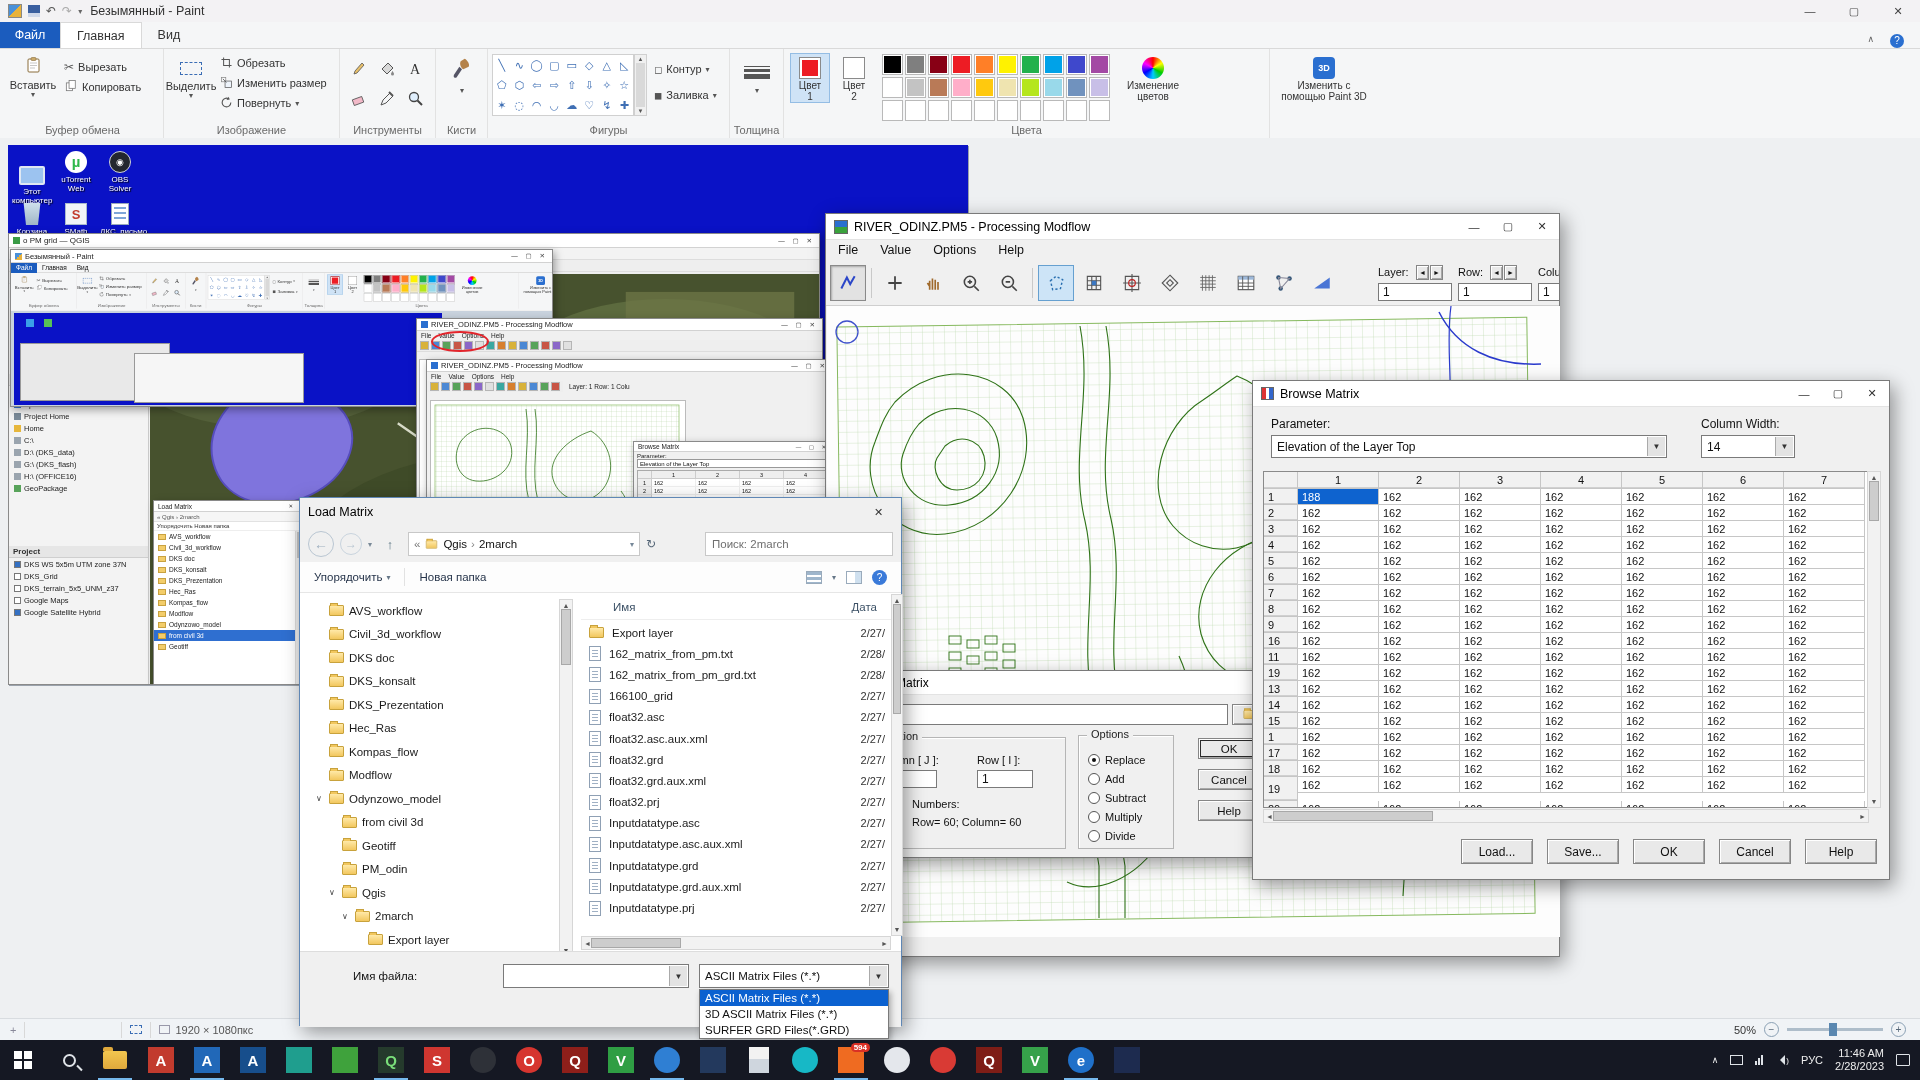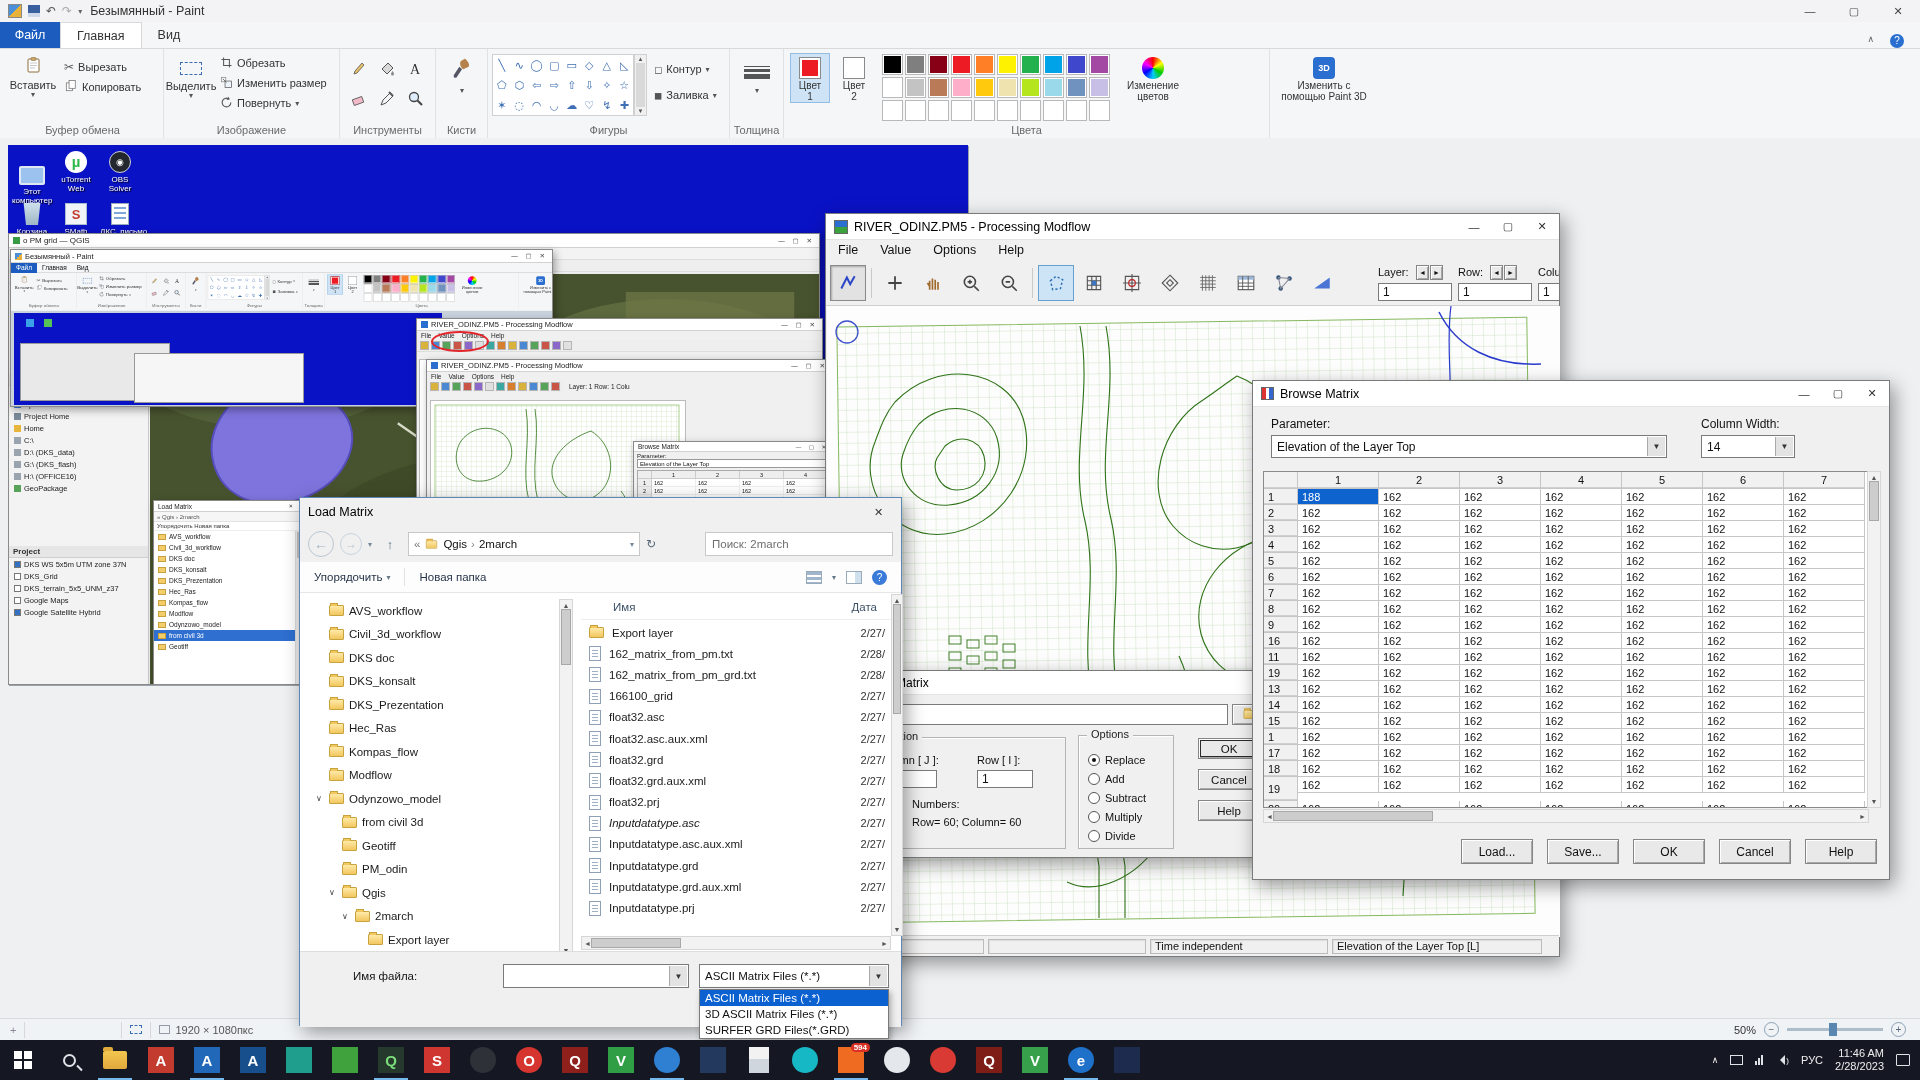--- a/index.html
+++ b/index.html
@@ -1159,26 +1159,20 @@
           <rect x="176" y="338" width="12" height="8"></rect>
             <rect x="176" y="354" width="12" height="8"></rect>
         </g>
         <g fill="none">
           <circle cx="20" cy="26" r="11" stroke="#4052cc" stroke-width="1.3"></circle>
           <path d="M612,6 C630,42 666,60 714,58" stroke="#2a3acc" stroke-width="1.5"></path>
           <path d="M624,0 C618,42 628,84 620,124" stroke="#2a3acc" stroke-width="1.2"></path>
         </g>
       </svg>
     </div>
-    <div style="position:absolute;left:0;bottom:0;width:733px;height:21px;background:#f0f0f0;border-top:1px solid #cfcfcf;display:flex;align-items:center;gap:4px;padding:0 8px">
-        <span style="width: 150px; height: 15px; border: 1px solid rgb(187, 187, 187); box-shadow: rgb(221, 221, 221) 1px 1px 1px inset; font-size: 11px; padding: 0px 4px; white-space: nowrap; overflow: hidden; background: rgb(240, 240, 240);"></span>
-        <span style="width: 158px; height: 15px; border: 1px solid rgb(187, 187, 187); box-shadow: rgb(221, 221, 221) 1px 1px 1px inset; font-size: 11px; padding: 0px 4px; white-space: nowrap; overflow: hidden; background: rgb(240, 240, 240);"></span>
-        <span style="width: 178px; height: 15px; border: 1px solid rgb(187, 187, 187); box-shadow: rgb(221, 221, 221) 1px 1px 1px inset; font-size: 11px; padding: 0px 4px; white-space: nowrap; overflow: hidden; background: rgb(240, 240, 240);">Time independent</span>
-        <span style="width: 210px; height: 15px; border: 1px solid rgb(187, 187, 187); box-shadow: rgb(221, 221, 221) 1px 1px 1px inset; font-size: 11px; padding: 0px 4px; white-space: nowrap; overflow: hidden; background: rgb(240, 240, 240);">Elevation of the Layer Top [L]</span>
-      </div>
   </div>
 
   <div class="win" style="left:857px;top:670px;width:424px;height:188px;z-index:20">
     <div class="ttl" style="height:24px;font-size:12px">
       <span>Load Matrix</span>
       <span class="tbtns">
           <span class="tb-b">✕</span>
         </span>
     </div>
     <div class="field" style="position:absolute;left:12px;top:33px;width:358px;height:21px"></div>
@@ -1648,21 +1642,21 @@
           <span style="margin-left: 8px; white-space: nowrap; overflow: hidden; max-width: 220px;">float32.grd.aux.xml</span>
           <span style="margin-left: auto; padding-right: 6px; color: rgb(51, 51, 51); font-size: 11px;">2/27/</span>
         </div>
         <div class="fd-row">
           <span class="ico-page" style="margin-left: 8px;"></span>
           <span style="margin-left: 8px; white-space: nowrap; overflow: hidden; max-width: 220px;">float32.prj</span>
           <span style="margin-left: auto; padding-right: 6px; color: rgb(51, 51, 51); font-size: 11px;">2/27/</span>
         </div>
         <div class="fd-row">
           <span class="ico-page" style="margin-left: 8px;"></span>
-          <span style="margin-left: 8px; white-space: nowrap; overflow: hidden; max-width: 220px; font-style: italic;">Inputdatatype.asc</span>
+          <span style="margin-left: 8px; white-space: nowrap; overflow: hidden; max-width: 220px;">Inputdatatype.asc</span>
           <span style="margin-left: auto; padding-right: 6px; color: rgb(51, 51, 51); font-size: 11px;">2/27/</span>
         </div>
         <div class="fd-row">
           <span class="ico-page" style="margin-left: 8px;"></span>
           <span style="margin-left: 8px; white-space: nowrap; overflow: hidden; max-width: 220px;">Inputdatatype.asc.aux.xml</span>
           <span style="margin-left: auto; padding-right: 6px; color: rgb(51, 51, 51); font-size: 11px;">2/27/</span>
         </div>
         <div class="fd-row">
           <span class="ico-page" style="margin-left: 8px;"></span>
           <span style="margin-left: 8px; white-space: nowrap; overflow: hidden; max-width: 220px;">Inputdatatype.grd</span>

